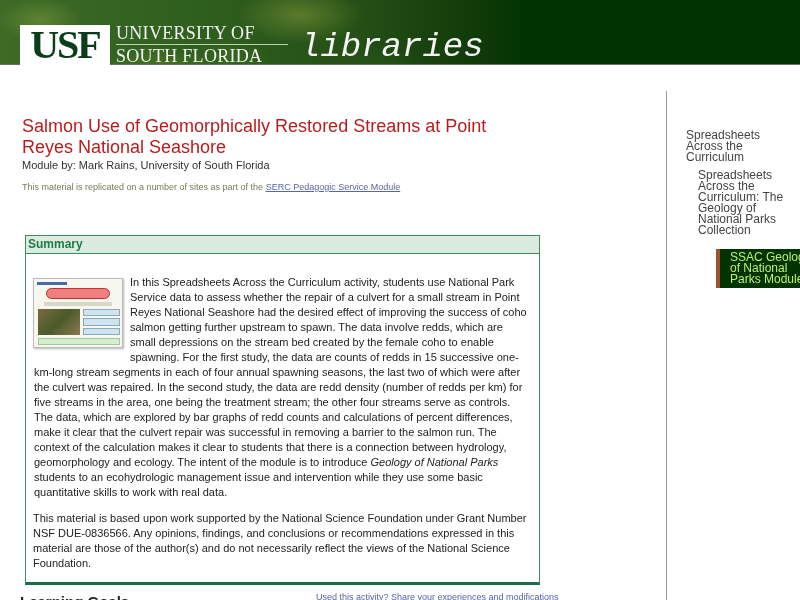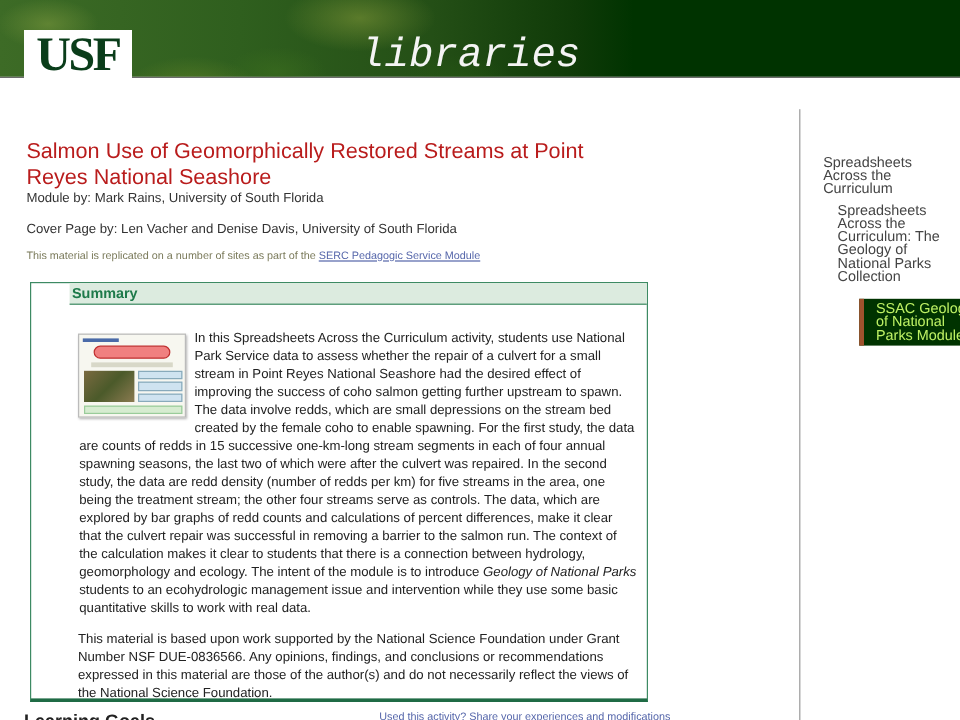--- a/index.html
+++ b/index.html
@@ -44,21 +44,21 @@
   #main { position: absolute; left: 22px; top: 116px; width: 520px; }
   #page-title { font-size: 18px; font-weight: normal; color: #b91c1c; line-height: 21px; }
   #module-by { font-size: 11px; color: #333; margin-top: 0; line-height: 14px; }
   #cover-by { font-size: 11px; color: #333; margin-top: 12px; line-height: 14px; }
   #replicated { font-size: 9px; color: #7a7a5a; margin-top: 9px; line-height: 12px; }
   #replicated a { color: #5566aa; text-decoration: underline; }
 
   
   #summary-box {
     position: absolute; left: 25px; top: 235px; width: 515px; height: 350px;
-    border: 1px solid #3d8a63; border-bottom: 3px solid #1f6b45; padding-left: 32px;
+    border: 1px solid #3d8a63; border-bottom: 3px solid #1f6b45;
   }
   #summary-header {
     height: 18px; background: #dcebdf; border-bottom: 1px solid #3d8a63;
     color: #1e7a4a; font-weight: bold; font-size: 12px; line-height: 17px; padding-left: 2px;
   }
   #summary-body { padding: 21px 8px 0 7px; font-size: 11px; line-height: 15px; color: #222; }
   #thumb {
     float: left; width: 90px; height: 70px; margin: 3px 7px 4px 0;
     border: 1px solid #bbb; background: #f7f7f0; position: relative;
     box-shadow: 1px 1px 2px rgba(0,0,0,0.3);
@@ -86,29 +86,32 @@
   .side-active {
     margin-top: 13px; width: 106px; background: #003300; color: #bef264;
     border-left: 4px solid #a0522d; padding: 3px 2px 3px 10px; margin-left: 32px;
   }
 </style>
 </head>
 <body>
 
 <div id="header">
   <div id="usf-box">USF</div>
+  <div id="usf-name">
+    <span class="line1">UNIVERSITY OF</span>
+    <span class="line2">SOUTH FLORIDA</span>
+  </div>
   <div id="libraries">libraries</div>
 </div>
 
 <div id="divider"></div>
 
 <div id="main">
   <h1 id="page-title">Salmon Use of Geomorphically Restored Streams at Point Reyes National Seashore</h1>
   <div id="module-by">Module by: Mark Rains, University of South Florida</div>
-  <div id="cover-by">Cover Page by: Len Vacher and Denise Davis, University of South Florida</div>
   <div id="replicated">
     <span>This material is replicated on a number of sites as part of the </span><a href="#">SERC Pedagogic Service Module</a>
   </div>
 </div>
 
 <div id="summary-box">
   <div id="summary-header">Summary</div>
   <div id="summary-body">
     <div id="thumb" title="Module cover slide thumbnail">
       <div class="t-top"></div>

